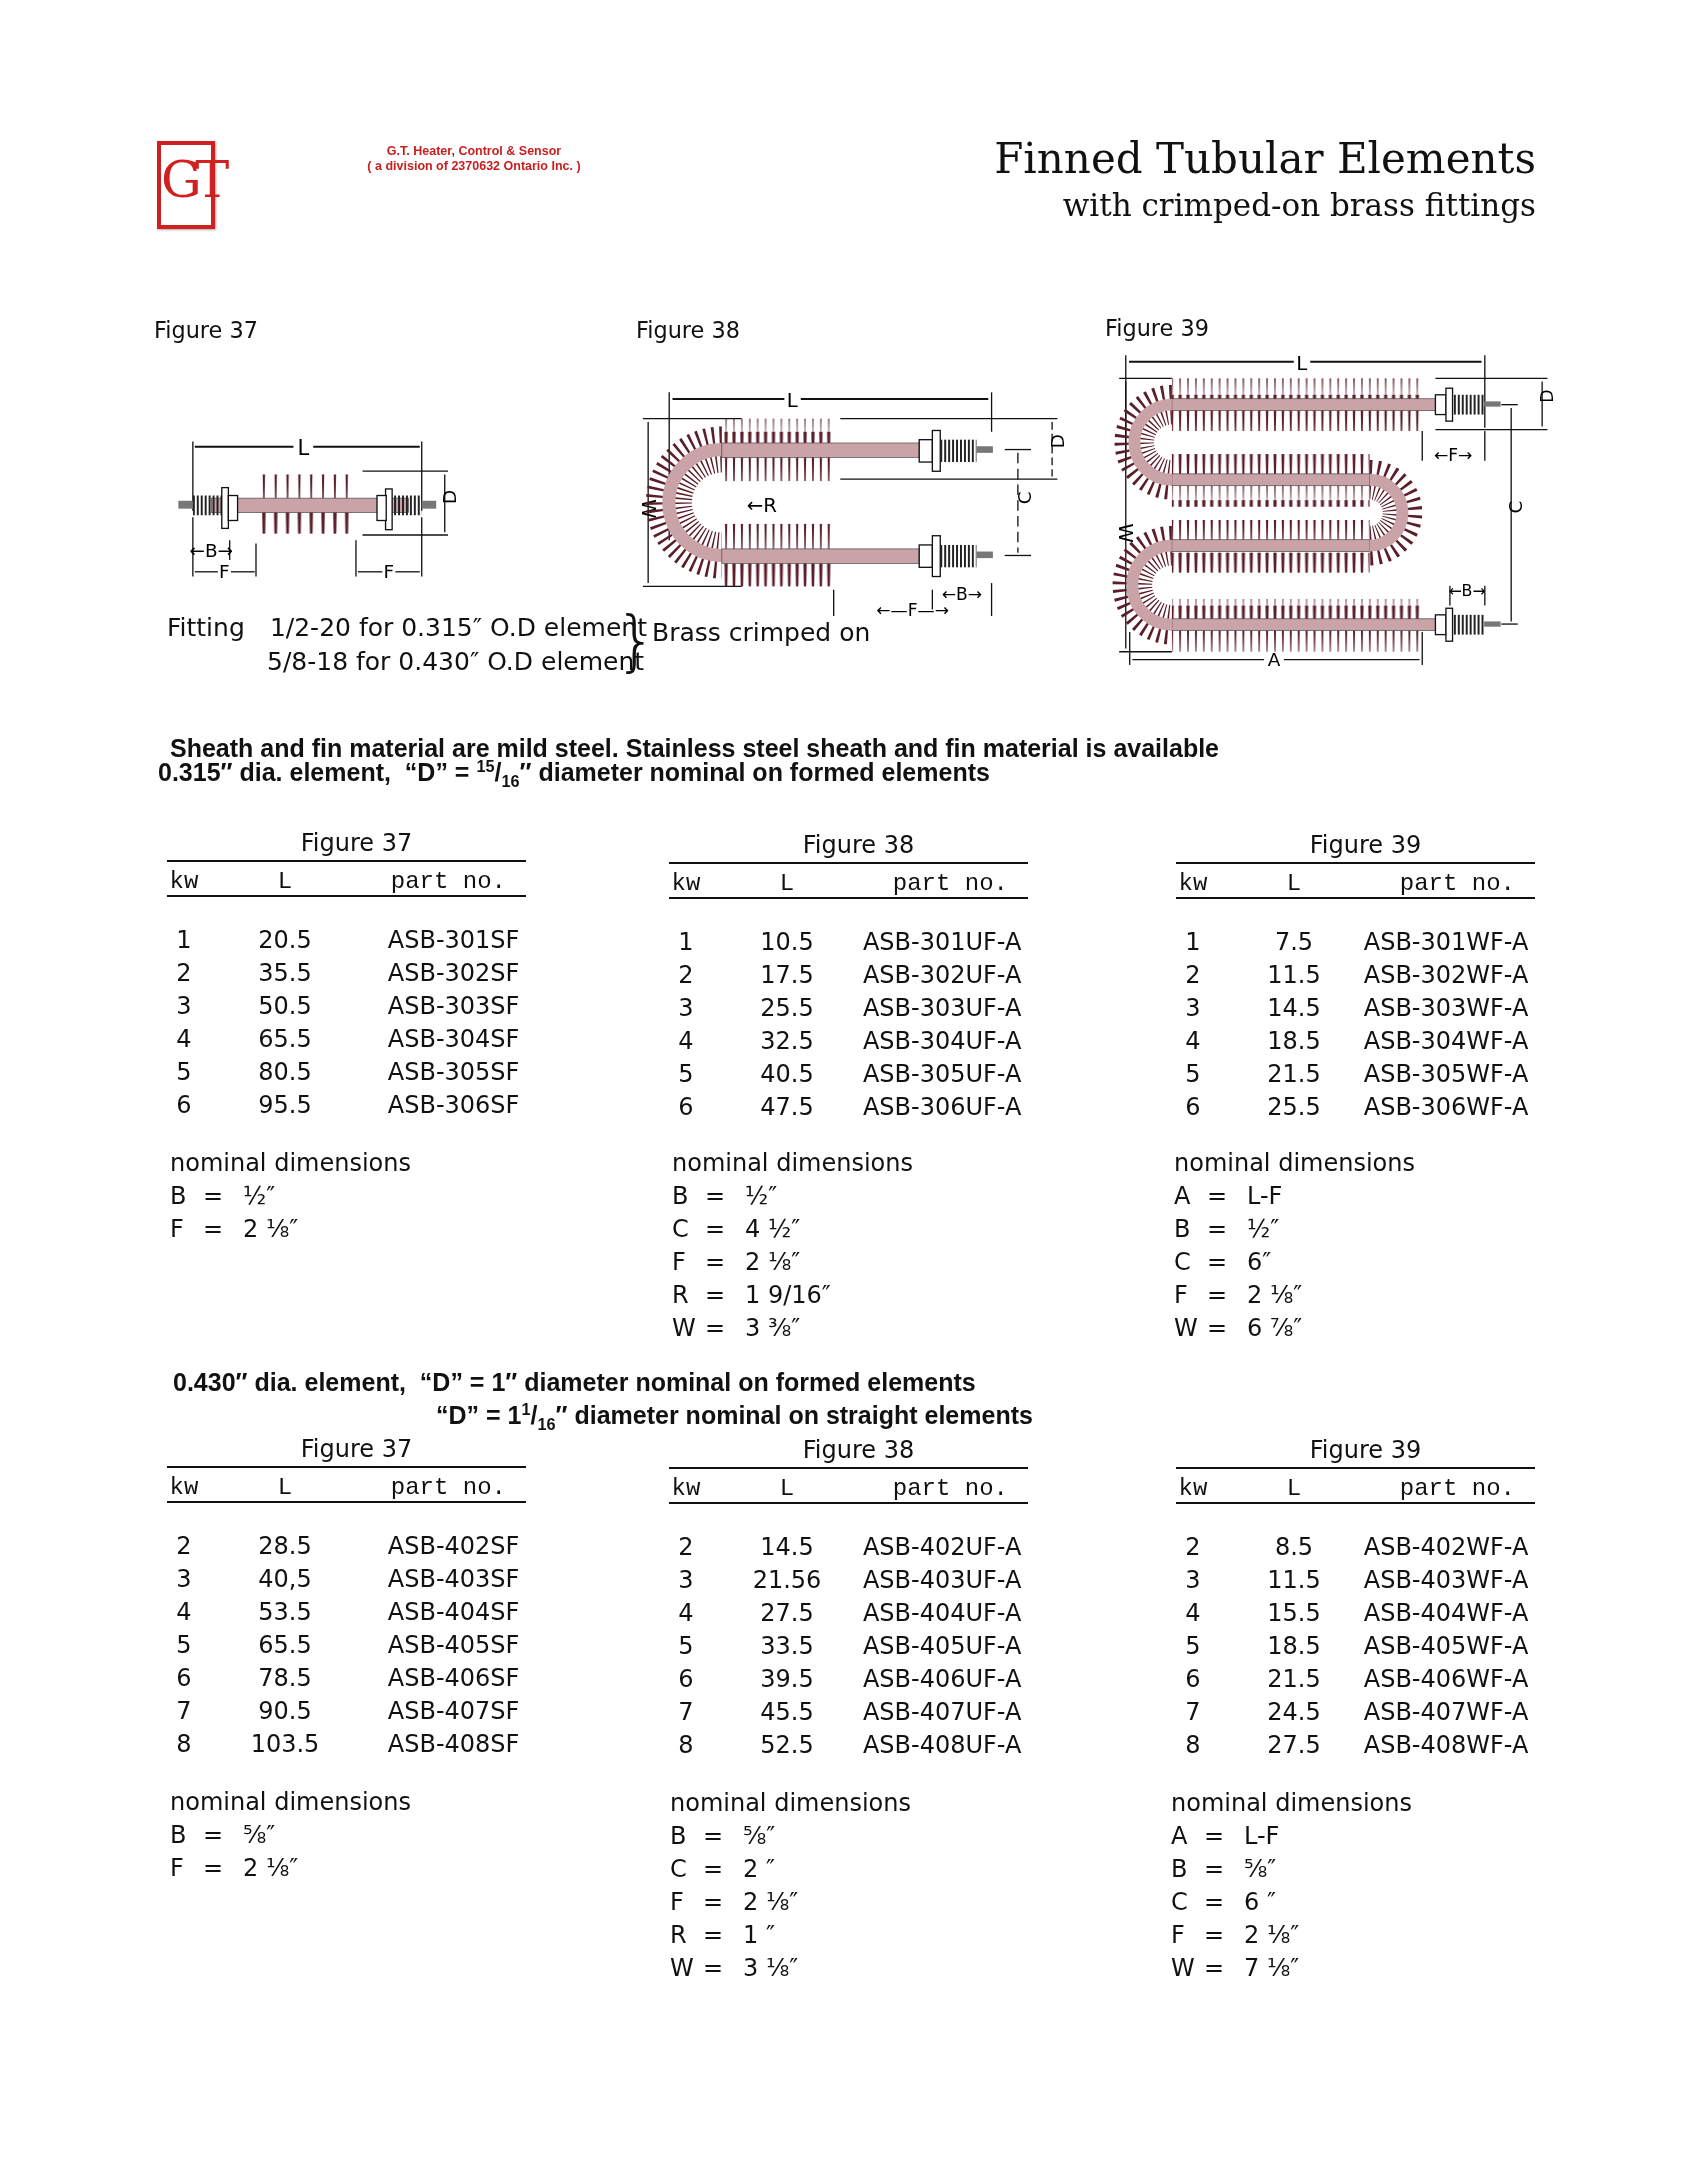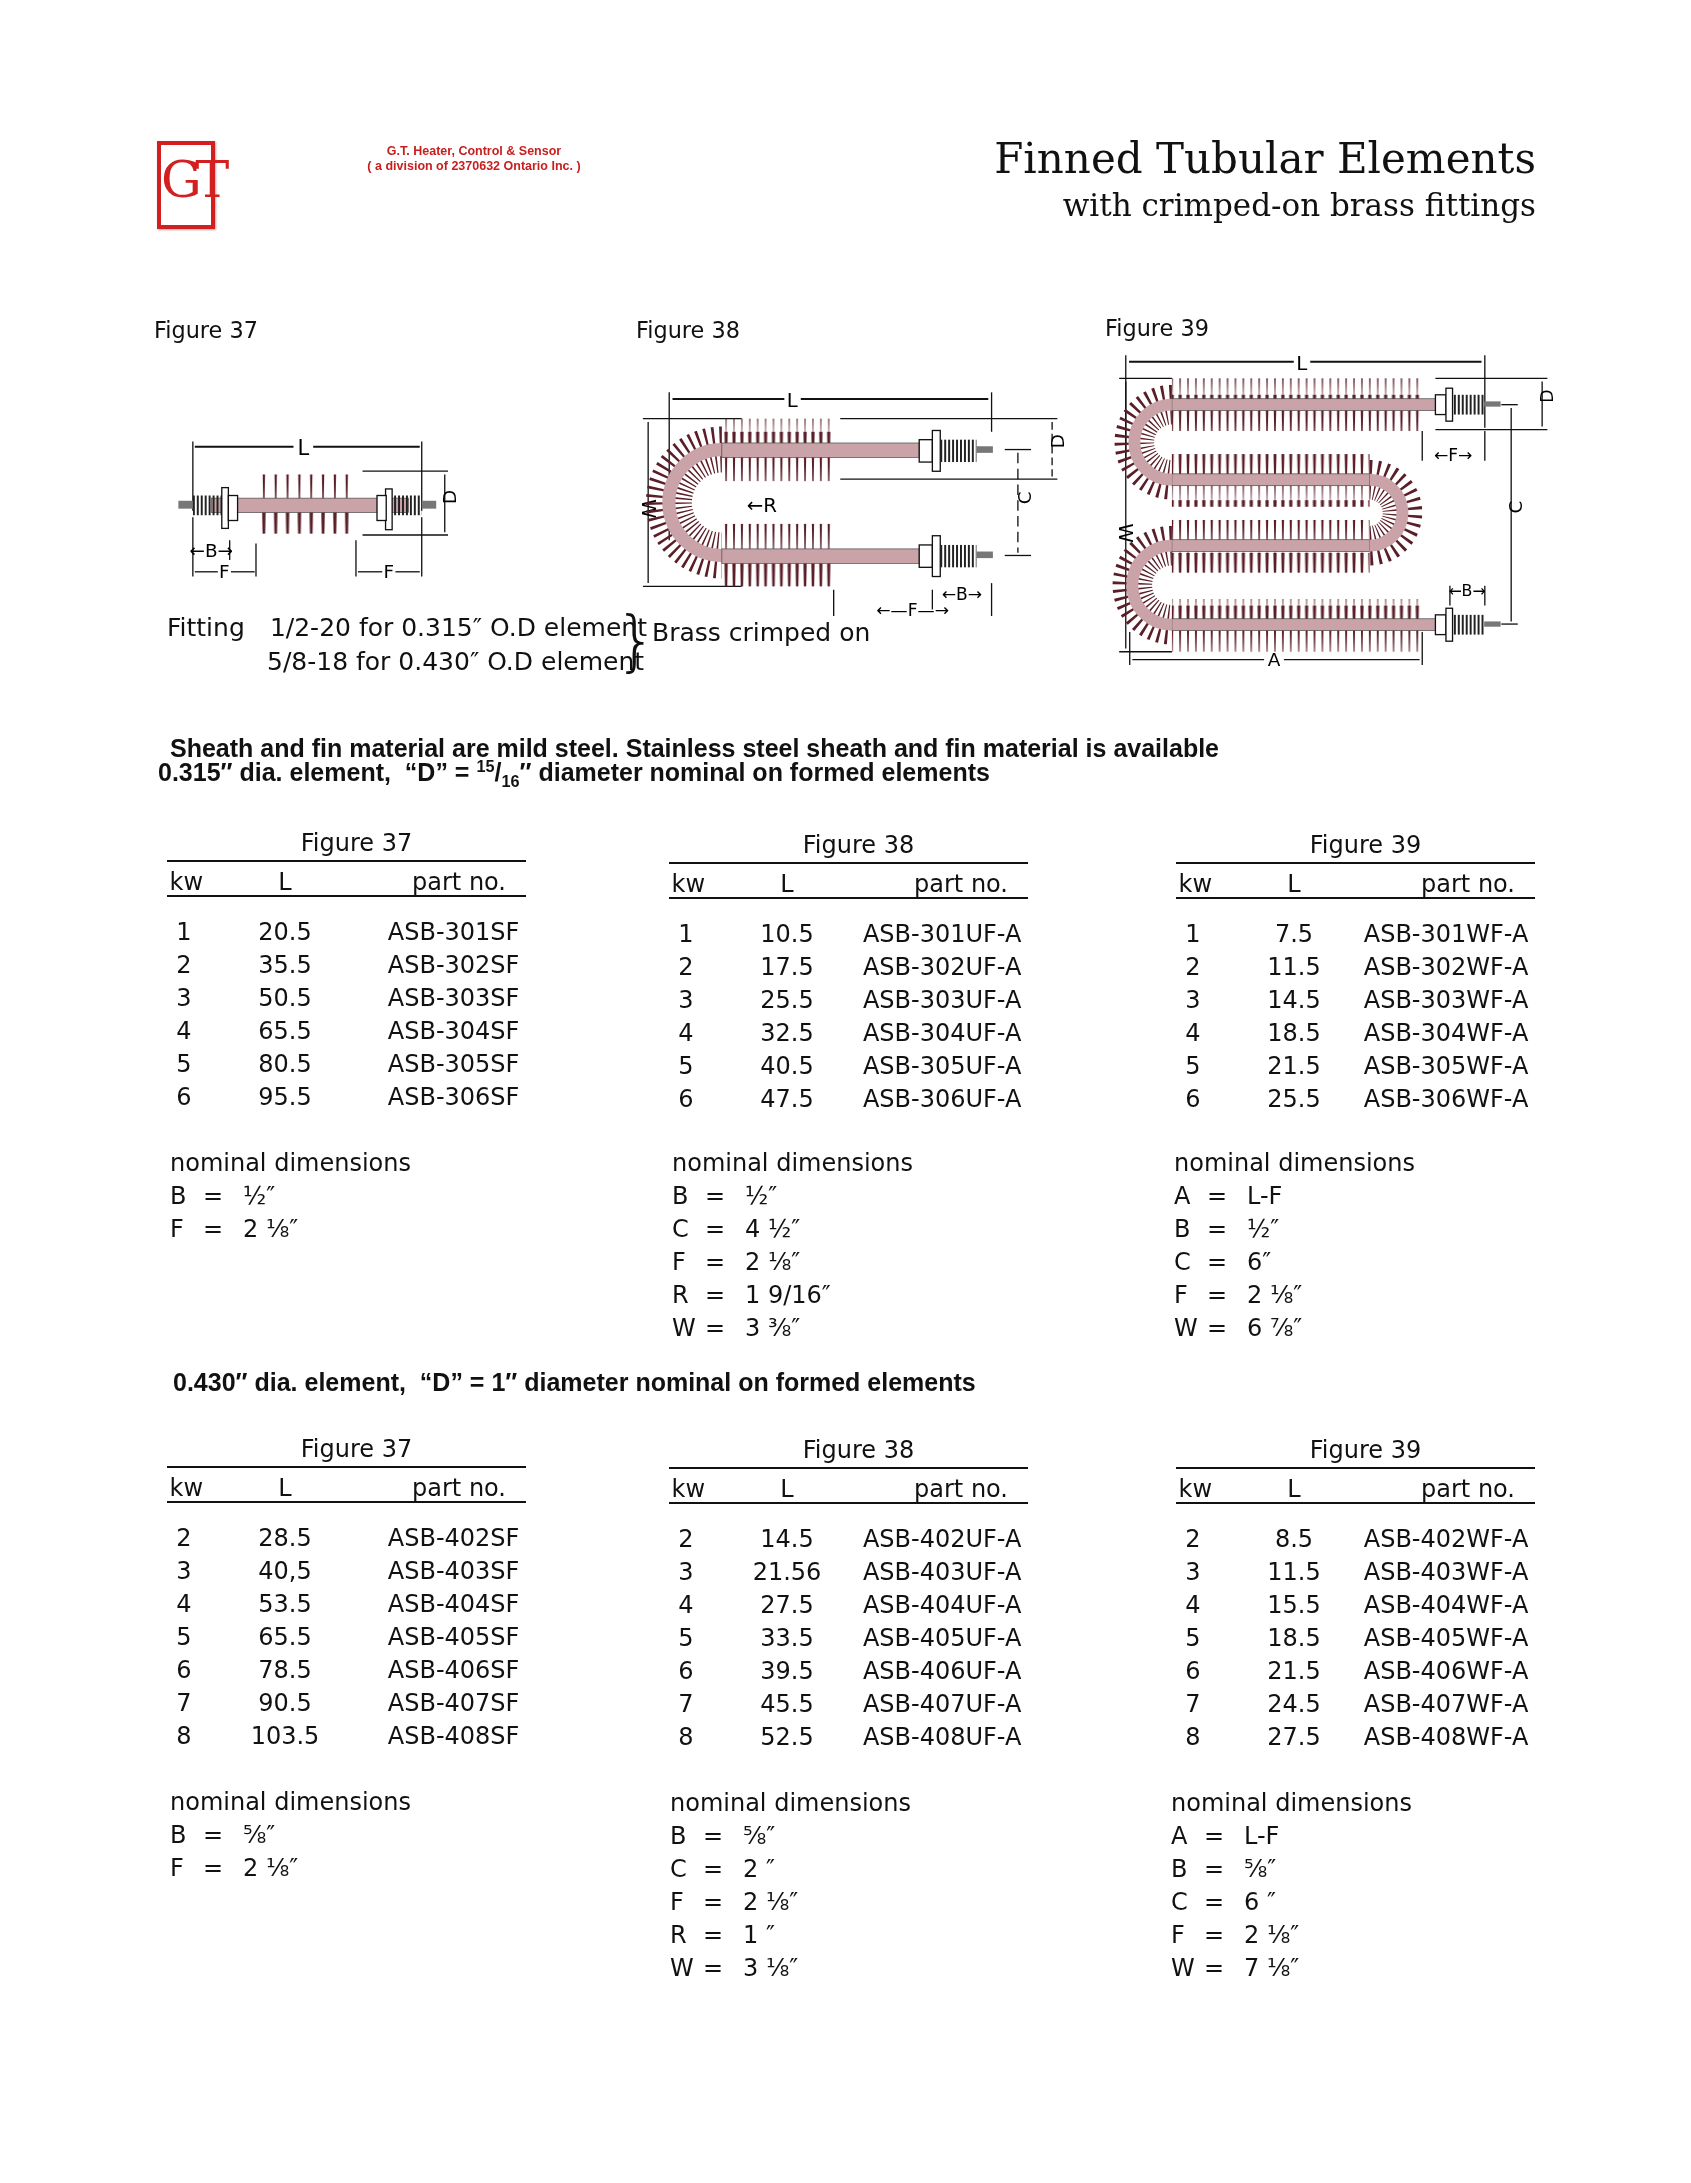--- a/index.html
+++ b/index.html
@@ -25,21 +25,21 @@
   .fitting .brace { position:absolute; left:448px; top:-2.6px; font-size:66px; line-height:66px; font-weight:200; }
   .brass { left:652px; top:618px; font-size:25px; }
   .bold-line { font-family:"Liberation Sans",sans-serif; font-weight:bold; font-size:25px;margin-top:36px; }
   .sec-head { font-family:"Liberation Sans",sans-serif; font-weight:bold; font-size:25px; line-height:33px; }
   sup, sub { font-size:65%; line-height:0; }
   
   .tbl { width:359px; font-family:"DejaVu Sans",sans-serif; font-size:24px; }
   .tbl .cap { text-align:center; border-bottom:2.6px solid #111; height:33px; line-height:32px; padding-left:20px; }
   .tbl .hdr { display:flex; border-bottom:2.6px solid #111; height:33px; line-height:40px; }
   .tbl .row { display:flex; height:33px; line-height:33px; }
-  .tbl .hdr { margin-bottom:19px; }
+  .tbl .hdr { margin-bottom:27px;font-family:Liberation Mono, monospace; }
   .c-kw { width:72px; padding-left:9.2px; box-sizing:border-box; }
   .c-l { width:92px; text-align:center; }
   .c-pn { flex:1; text-align:right; padding-right:6.6px; }
   .tbl .hdr .c-kw { padding-left:2.6px; }
   .tbl .hdr .c-pn { padding-right:20px; }
   .dims { font-family:"DejaVu Sans",sans-serif; font-size:24px; line-height:33px; }
   .dims .row { display:flex; }
   .dims .k { width:33px; }
   .dims .eq { width:40px; }
 </style>
@@ -437,20 +437,23 @@
       <span class="eq">=</span>
       <span>6 ⅞″</span>
     </div>
 </div>
 
 <div class="abs sec-head" style="left:173px; top:1366px;">
   <div>
     <span>0.430″ dia. element,</span>
     &nbsp;<span>“D” = </span><span>1</span><span>″ diameter nominal on formed elements</span>
   </div>
+  <div style="padding-left:263px;">
+    <span>“D” = </span><span>1</span><sup>1</sup>/<sub>16</sub><span>″ diameter nominal on straight elements</span>
+  </div>
 </div>
 
 <div class="abs tbl" style="left:167px; top:1433px;">
   <div class="cap">Figure 37</div>
   <div class="hdr">
     <div class="c-kw">kw</div>
     <div class="c-l">L</div>
     <div class="c-pn">part no.</div>
   </div>
   <div class="row">

